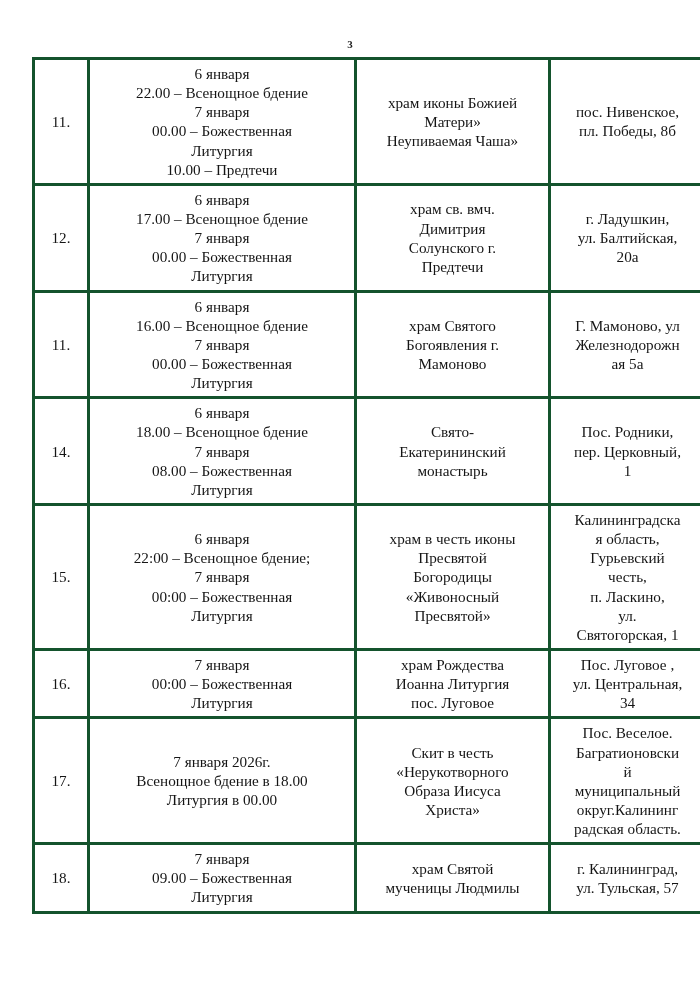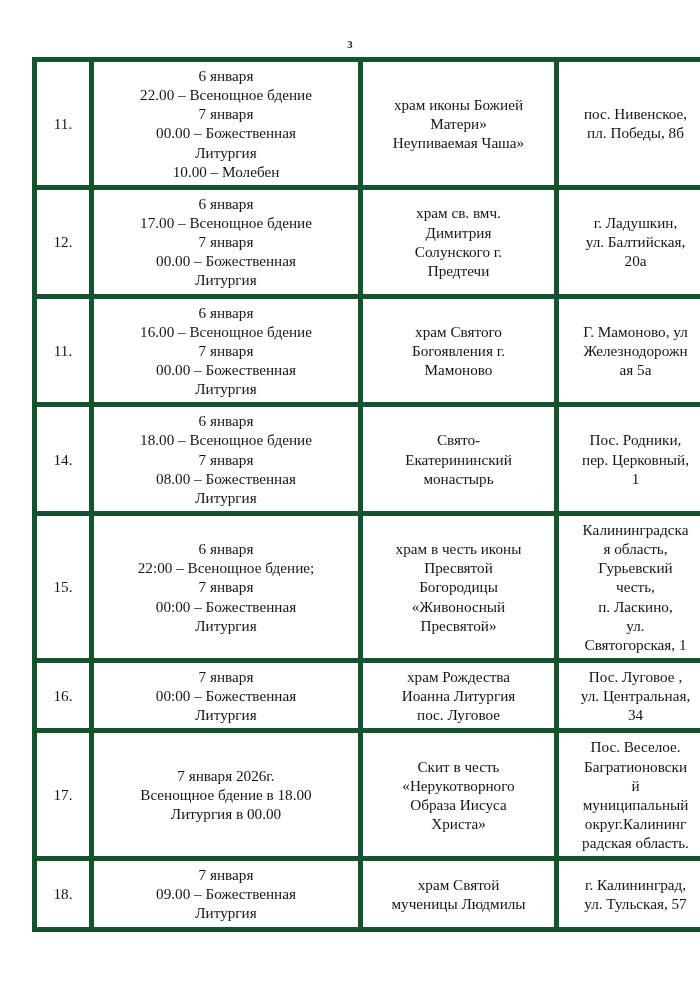--- a/index.html
+++ b/index.html
@@ -42,21 +42,21 @@
     width: 636px;
   }
 
   table.schedule-table {
     width: 636px;
     border-collapse: collapse;
     table-layout: fixed;
   }
 
   table.schedule-table td {
-    border: 5px solid #14532d;
+    border: 3px solid #14532d;
     vertical-align: middle;
     text-align: center;
     padding: 4px 3px;
     font-size: 15.2px;
     line-height: 1.26;
     color: #151515;
     word-wrap: break-word;
     overflow-wrap: break-word;
     word-break: break-word;
     hyphens: none;
@@ -87,21 +87,21 @@
     <table class="schedule-table">
       <tbody>
           <tr>
             <td class="col-num">11.</td>
             <td class="col-schedule">
               <span class="cell-line">6 января</span>
               <span class="cell-line">22.00 – Всенощное бдение</span>
               <span class="cell-line">7 января</span>
               <span class="cell-line">00.00 – Божественная</span>
               <span class="cell-line">Литургия</span>
-              <span class="cell-line">10.00 – Молебен</span>
+              <span class="cell-line">10.00 – Предтечи</span>
             </td>
             <td class="col-church">
               <span class="cell-line">храм иконы Божией</span>
               <span class="cell-line">Матери»</span>
               <span class="cell-line">Неупиваемая Чаша»</span>
             </td>
             <td class="col-address">
               <span class="cell-line">пос. Нивенское,</span>
               <span class="cell-line">пл. Победы, 8б</span>
             </td>

